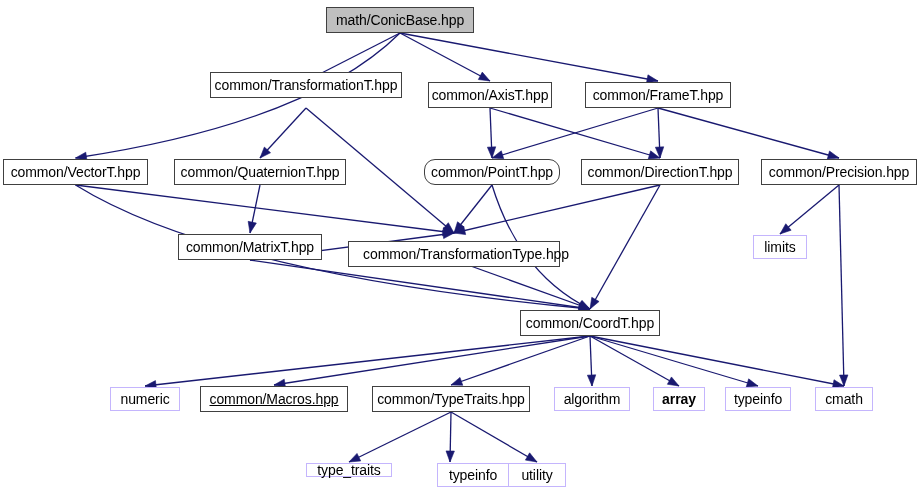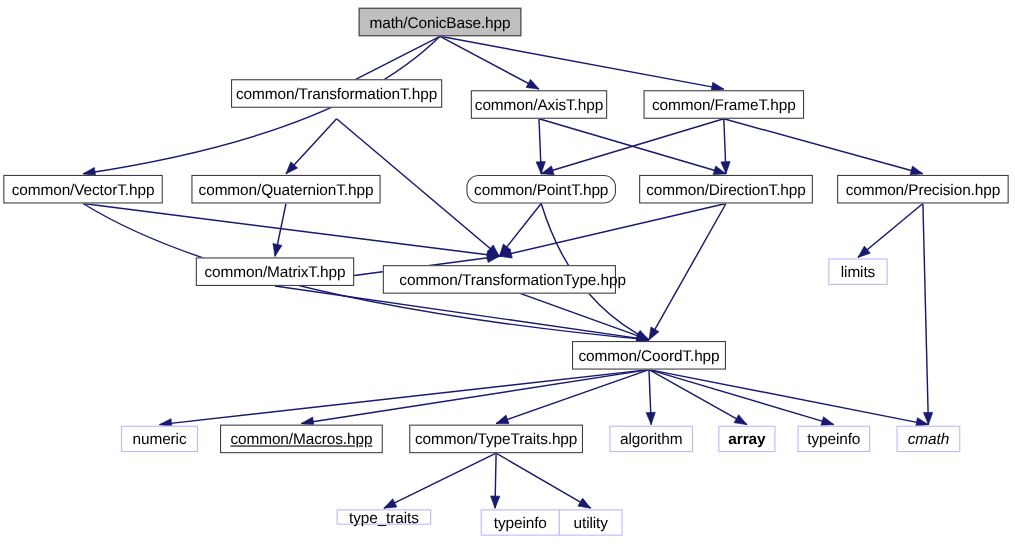--- a/index.html
+++ b/index.html
@@ -180,21 +180,21 @@
       </div>
       <div class="node-box kind-system" style="left: 554px; top: 387px; width: 76px; height: 24px;">
         <span>algorithm</span>
       </div>
       <div class="node-box kind-system" style="left: 653px; top: 387px; width: 52px; height: 24px; font-weight: bold;">
         <span>array</span>
       </div>
       <div class="node-box kind-system" style="left: 725px; top: 387px; width: 66px; height: 24px;">
         <span>typeinfo</span>
       </div>
-      <div class="node-box kind-system" style="left: 815px; top: 387px; width: 58px; height: 24px; font-style: italic;">
+      <div class="node-box kind-system" style="left: 815px; top: 387px; width: 58px; height: 24px;">
         <span>cmath</span>
       </div>
       <div class="node-box kind-system" style="left: 306px; top: 463px; width: 86px; height: 14px;">
         <span>type_traits</span>
       </div>
       <div class="node-box kind-system" style="left: 414px; top: 463px; width: 72px; height: 24px; margin-left: 23px;">
         <span>typeinfo</span>
       </div>
       <div class="node-box kind-system" style="left: 508px; top: 463px; width: 58px; height: 24px;">
         <span>utility</span>

